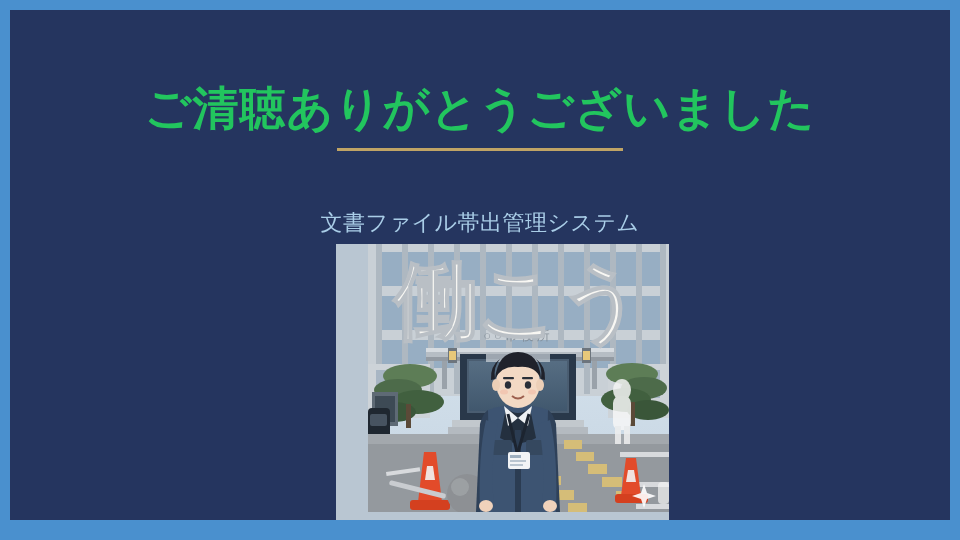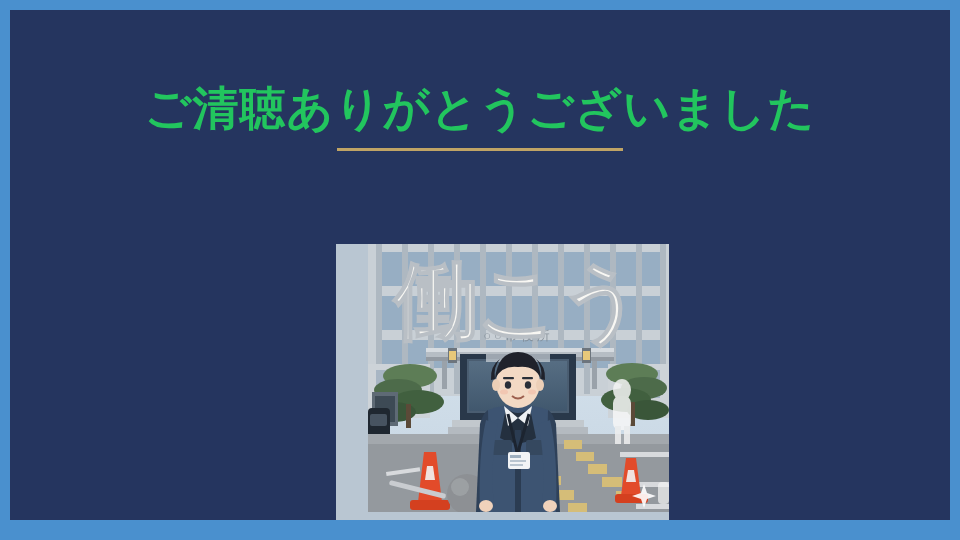--- a/index.html
+++ b/index.html
@@ -89,20 +89,21 @@
 <body>
 
 <div id="slide-root">
 
   <div id="slide-canvas">
 
     <h1 id="title">ご清聴ありがとうございました</h1>
 
     <div id="divider"></div>
 
+    <h2 id="subtitle">文書ファイル帯出管理システム</h2>
 
     <div id="illustration">
       <svg width="301" height="268" viewBox="0 0 301 268" xmlns="http://www.w3.org/2000/svg">
         <defs>
           <clipPath id="frameClip">
               <rect x="0" y="0" width="301" height="268"></rect>
             </clipPath>
           <linearGradient id="glassGrad" x1="0" y1="0" x2="0" y2="1">
             <stop offset="0%" stop-color="#8fb0c9"></stop>
             <stop offset="100%" stop-color="#5d7d98"></stop>

